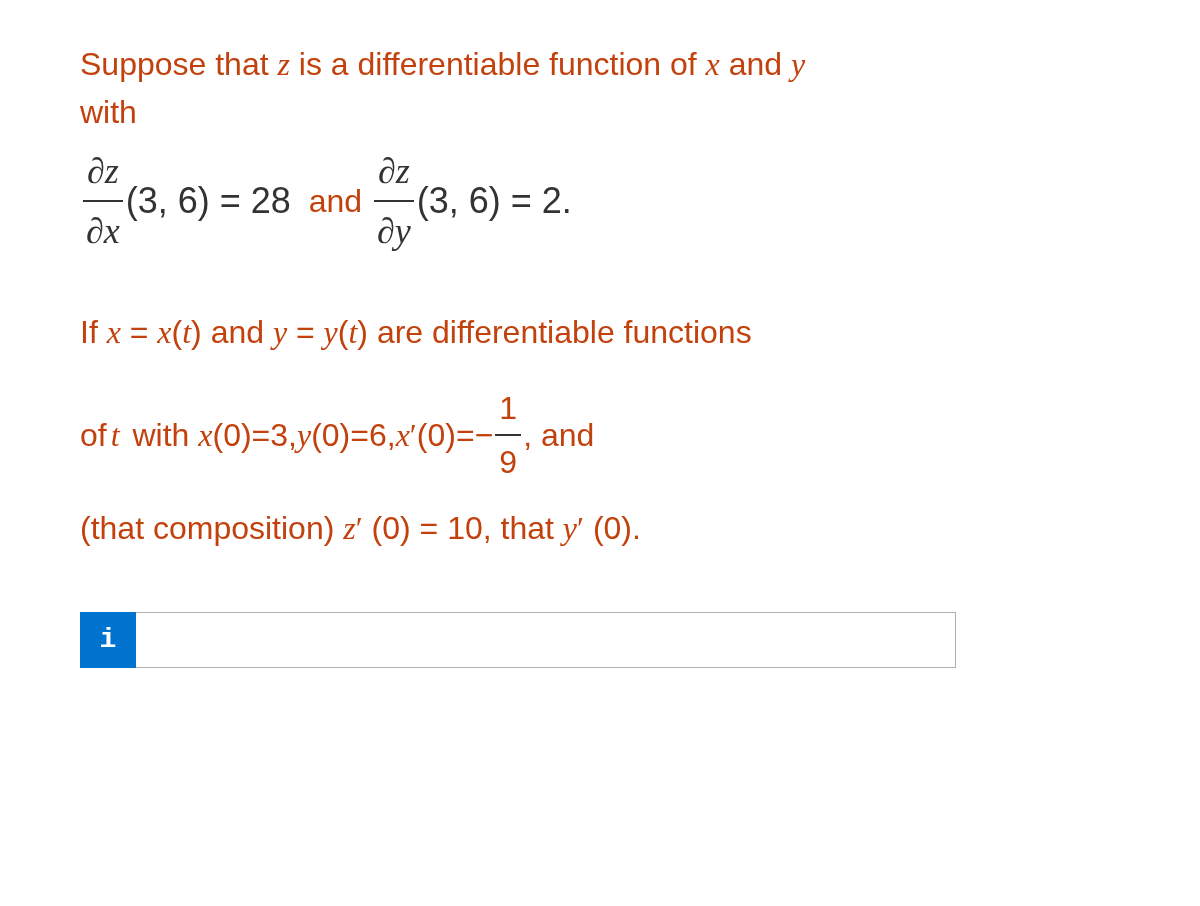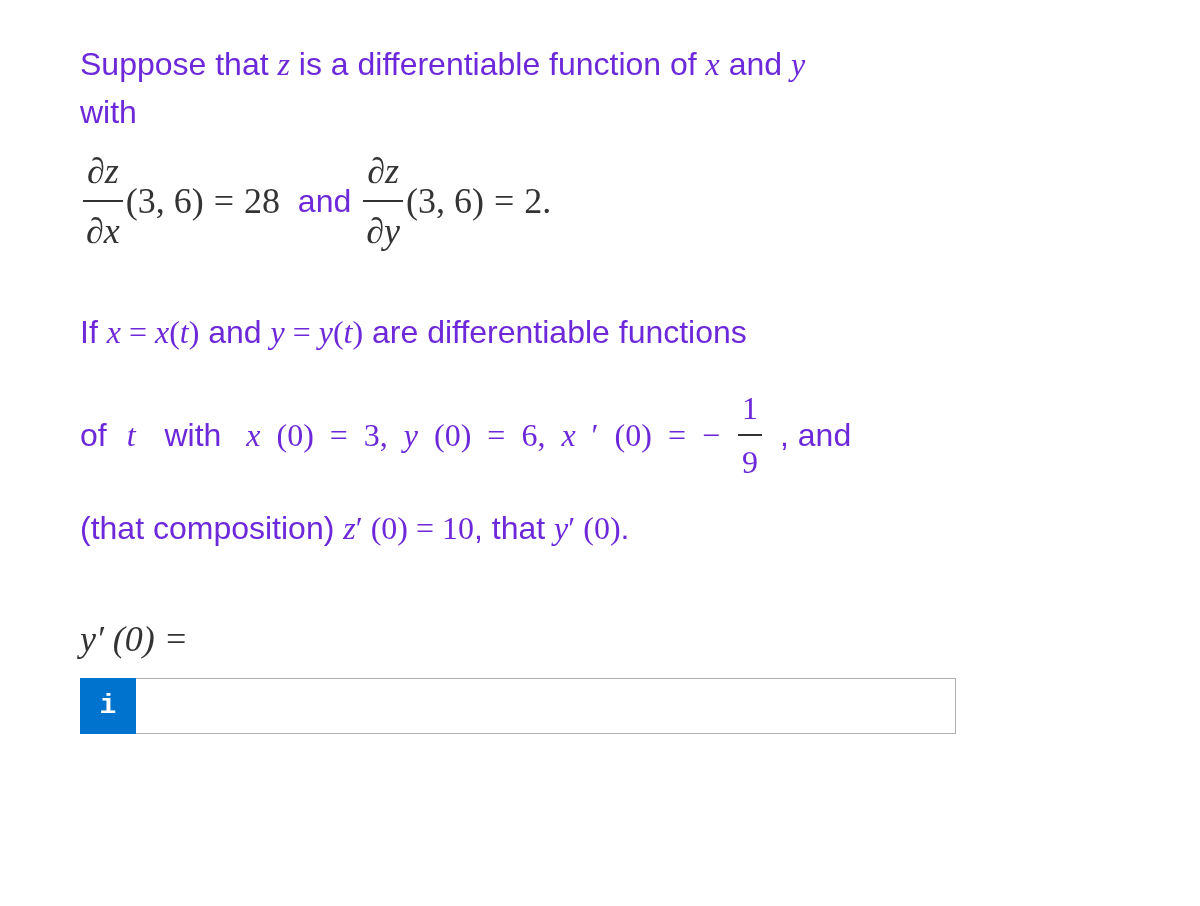--- a/index.html
+++ b/index.html
@@ -11,28 +11,28 @@
       font-family: 'Georgia', 'Times New Roman', serif;
       background: #ffffff;
       padding: 40px 80px;
       font-size: 32px;
       line-height: 1.5;
       color: #333333;
     }
     .problem-text {
       font-family: -apple-system, 'Segoe UI', 'Helvetica Neue', Arial, sans-serif;
       font-size: 32px;
-      color: #6d28d9;
+      color: #c2410c;
     }
     .math-italic {
       font-family: 'Georgia', 'Times New Roman', serif;
       font-style: italic;
     }
     .math {
-      font-family: Liberation Serif, serif;
+      font-family: Liberation Sans, sans-serif;
     }
     .equation-line {
       display: flex;
       align-items: center;
       margin: 8px 0 30px 0;
       font-size: 36px;
     }
     .fraction {
       display: inline-flex;
       flex-direction: column;
@@ -50,21 +50,20 @@
       text-align: center;
     }
     .paragraph {
       margin: 50px 0 28px 0;
     }
     .paragraph2 {
       margin: 18px 0;
       display: flex;
       align-items: center;
       flex-wrap: nowrap;
-      gap: 16px;
     }
     .paragraph3 {
       margin: 18px 0 50px 0;
     }
     .answer-section {
       margin-top: 60px;
     }
     .answer-label {
       font-family: 'Georgia', 'Times New Roman', serif;
       font-style: italic;
@@ -162,22 +161,19 @@
       <span class="den math">9</span>
     </span>
     <span>, and</span>
 </div>
 
 <div class="problem-text paragraph3">
   <span>(that composition) </span><span class="math-italic">z</span><span class="math prime">′</span><span class="math"> (0)</span><span class="math"> = </span><span class="math"> 10</span><span>, that </span><span class="math-italic">y</span><span class="math prime">′</span><span class="math"> (0)</span><span>.</span>
 </div>
 
 <div class="answer-section">
-  <div class="answer-label">
-    <span class="math-italic">y</span><span class="math prime">′</span><span class="math"> (0)</span><span class="math"> =</span>
-  </div>
   <div class="input-row">
     <div class="info-button">
       <span>i</span>
     </div>
     <input type="text" class="answer-input" value="" style="">
   </div>
 </div>
 
 </body></html>

